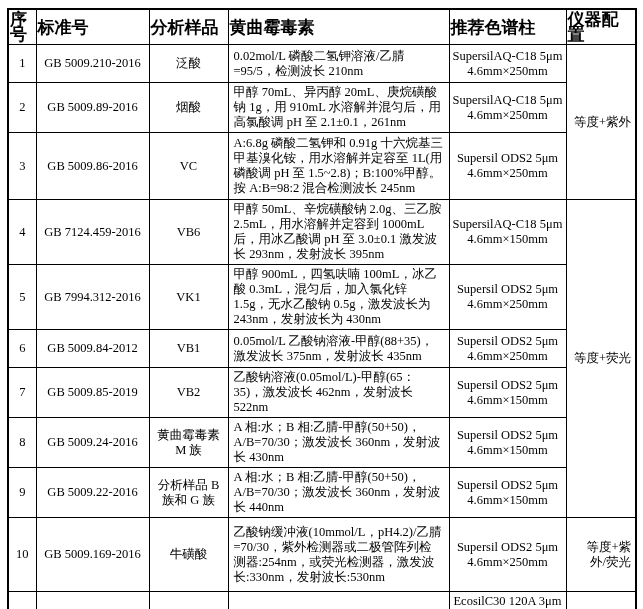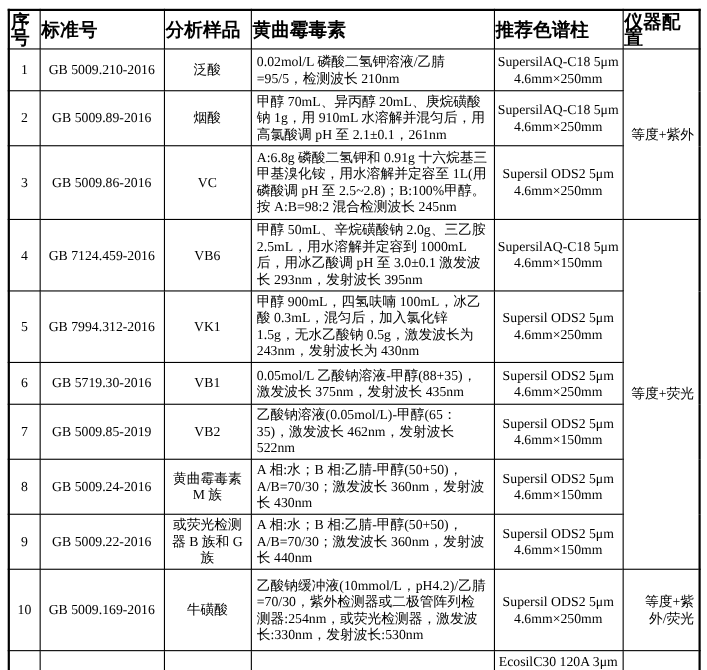--- a/index.html
+++ b/index.html
@@ -91,21 +91,21 @@
         <td class="c">GB 5009.89-2016</td>
         <td class="c">烟酸</td>
         <td class="cond">甲醇 70mL、异丙醇 20mL、庚烷磺酸钠 1g，用 910mL 水溶解并混匀后，用高氯酸调 pH 至 2.1±0.1，261nm</td>
         <td class="colm">SupersilAQ-C18 5μm
 4.6mm×250mm</td>
       </tr>
       <tr style="height: 67px;">
         <td class="c">3</td>
         <td class="c">GB 5009.86-2016</td>
         <td class="c">VC</td>
-        <td class="cond">A:6.8g 磷酸二氢钾和 0.91g 十六烷基三甲基溴化铵，用水溶解并定容至 1L(用磷酸调 pH 至 2.5~2.8)；B:100%甲醇。按 A:B=98:2 混合检测波长 245nm</td>
+        <td class="cond">A:6.8g 磷酸二氢钾和 0.91g 十六烷基三甲基溴化铵，用水溶解并定容至 1L(用磷酸调 pH 至 1.5~2.8)；B:100%甲醇。按 A:B=98:2 混合检测波长 245nm</td>
         <td class="colm">Supersil ODS2 5μm
 4.6mm×250mm</td>
       </tr>
       <tr style="height: 65px;">
         <td class="c">4</td>
         <td class="c">GB 7124.459-2016</td>
         <td class="c">VB6</td>
         <td class="cond">甲醇 50mL、辛烷磺酸钠 2.0g、三乙胺 2.5mL，用水溶解并定容到 1000mL 后，用冰乙酸调 pH 至 3.0±0.1 激发波长 293nm，发射波长 395nm</td>
         <td class="colm">SupersilAQ-C18 5μm
 4.6mm×150mm</td>
@@ -114,21 +114,21 @@
       <tr style="height: 63px;">
         <td class="c">5</td>
         <td class="c">GB 7994.312-2016</td>
         <td class="c">VK1</td>
         <td class="cond">甲醇 900mL，四氢呋喃 100mL，冰乙酸 0.3mL，混匀后，加入氯化锌 1.5g，无水乙酸钠 0.5g，激发波长为 243nm，发射波长为 430nm</td>
         <td class="colm">Supersil ODS2 5μm
 4.6mm×250mm</td>
       </tr>
       <tr style="height: 38px;">
         <td class="c">6</td>
-        <td class="c">GB 5719.30-2016</td>
+        <td class="c">GB 5009.84-2012</td>
         <td class="c">VB1</td>
         <td class="cond">0.05mol/L 乙酸钠溶液-甲醇(88+35)，激发波长 375nm，发射波长 435nm</td>
         <td class="colm">Supersil ODS2 5μm
 4.6mm×250mm</td>
       </tr>
       <tr style="height: 30px;">
         <td class="c">7</td>
         <td class="c">GB 5009.85-2019</td>
         <td class="c">VB2</td>
         <td class="cond">乙酸钠溶液(0.05mol/L)-甲醇(65：35)，激发波长 462nm，发射波长 522nm</td>
@@ -139,21 +139,21 @@
         <td class="c">8</td>
         <td class="c">GB 5009.24-2016</td>
         <td class="c">黄曲霉毒素 M 族</td>
         <td class="cond">A 相:水；B 相:乙腈-甲醇(50+50)，A/B=70/30；激发波长 360nm，发射波长 430nm</td>
         <td class="colm">Supersil ODS2 5μm
 4.6mm×150mm</td>
       </tr>
       <tr style="height: 42px;">
         <td class="c">9</td>
         <td class="c">GB 5009.22-2016</td>
-        <td class="c">或荧光检测器 B 族和 G 族</td>
+        <td class="c">分析样品 B 族和 G 族</td>
         <td class="cond">A 相:水；B 相:乙腈-甲醇(50+50)，A/B=70/30；激发波长 360nm，发射波长 440nm</td>
         <td class="colm">Supersil ODS2 5μm
 4.6mm×150mm</td>
       </tr>
       <tr style="height: 74px;">
         <td class="c">10</td>
         <td class="c">GB 5009.169-2016</td>
         <td class="c">牛磺酸</td>
         <td class="cond">乙酸钠缓冲液(10mmol/L，pH4.2)/乙腈=70/30，紫外检测器或二极管阵列检测器:254nm，或荧光检测器，激发波长:330nm，发射波长:530nm</td>
         <td class="colm">Supersil ODS2 5μm

